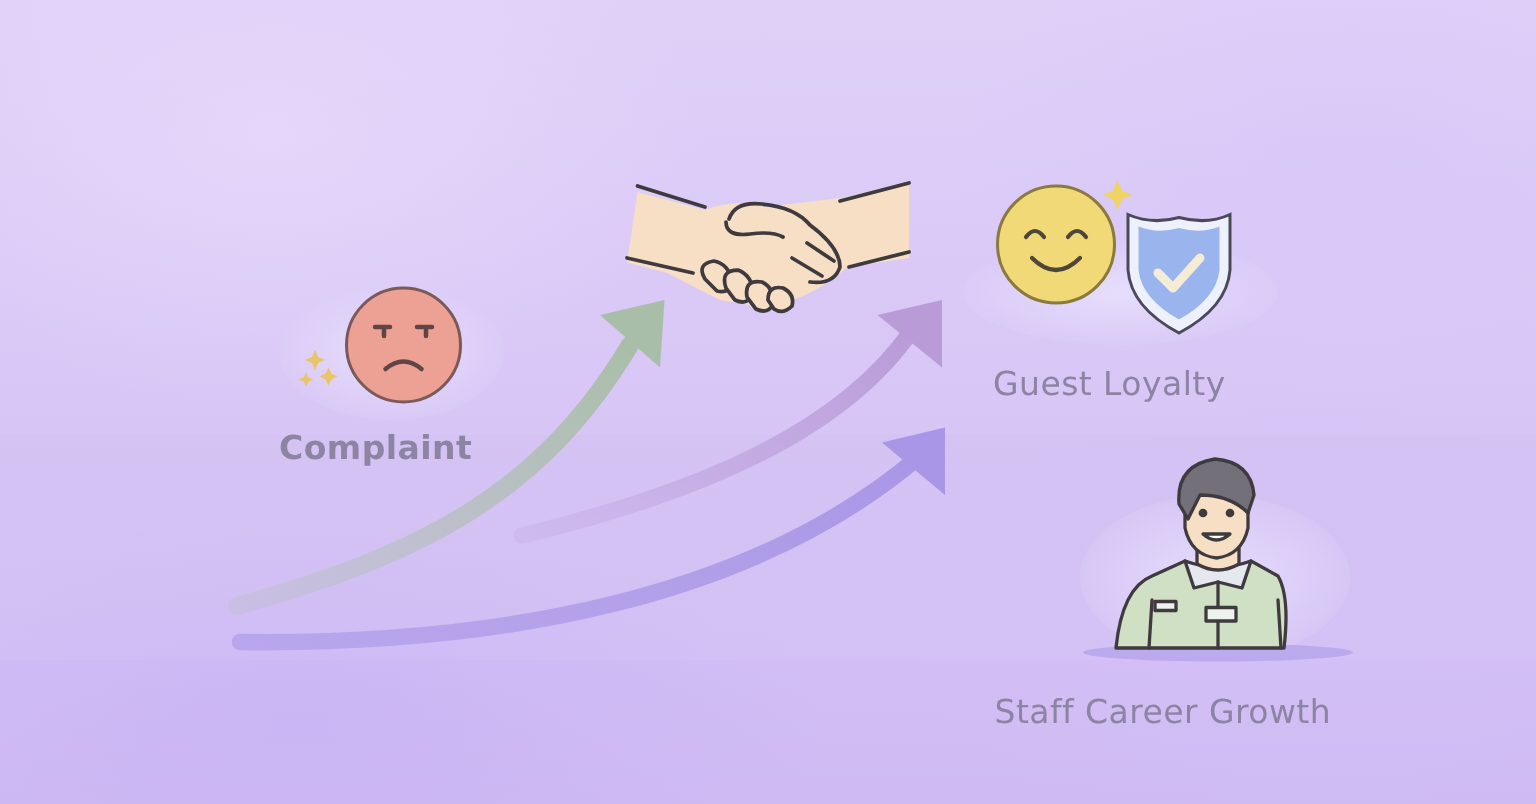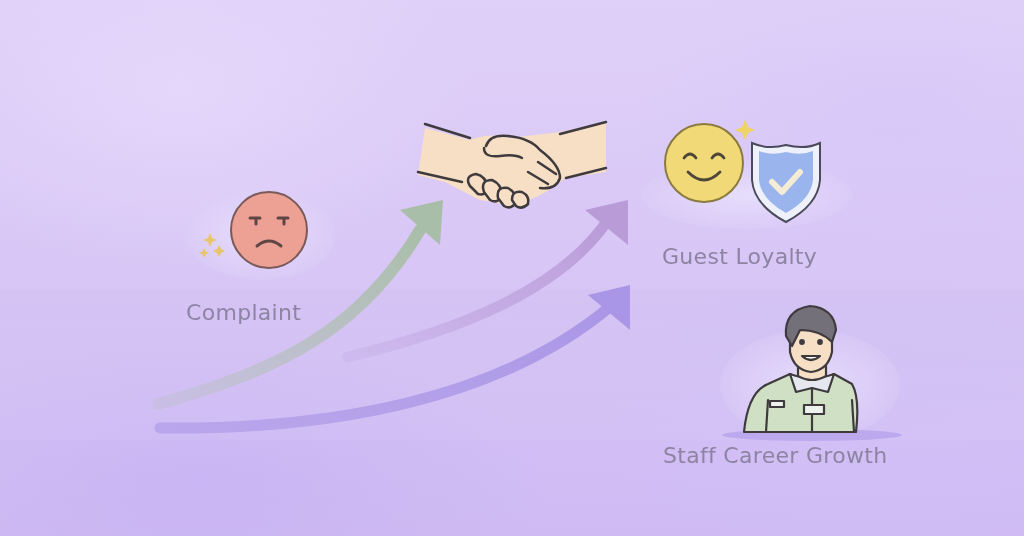--- a/index.html
+++ b/index.html
@@ -77,21 +77,21 @@
     <path d="M204 248 l1.5 3.5 3.5 1.5 -3.5 1.5 -1.5 3.5 -1.5 -3.5 -3.5 -1.5 3.5 -1.5z"></path>
     <path d="M219 245 l2 4 4 2 -4 2 -2 4 -2 -4 -4 -2 4 -2z"></path>
   </g>
   <g>
     <circle cx="269" cy="230" r="38" fill="#eda094" stroke="#7a5a58" stroke-width="2"></circle>
     <path d="M250 218 h10 M256 218 v6" stroke="#5f4644" stroke-width="3" fill="none" stroke-linecap="round"></path>
     <path d="M278 218 h10 M284 218 v6" stroke="#5f4644" stroke-width="3" fill="none" stroke-linecap="round"></path>
     <path d="M257 246 q12 -10 24 0" stroke="#5f4644" stroke-width="3" fill="none" stroke-linecap="round"></path>
   </g>
 </svg>
-<div class="label" style="left:186px;top:300px;">Complaint</div>
+<div class="label" style="left:186px;top:287px;font-weight:bold;">Complaint</div>
 
 <svg class="overlay" width="1024" height="536">
   <g stroke="#3f3a3e" stroke-width="2.5" stroke-linecap="round" stroke-linejoin="round">
     <path d="M425 128 L470 140 Q490 132 510 138 L560 132 L606 122 L606 172 L565 178 Q540 200 510 205 L480 200 Q460 190 445 182 L418 175 Z" fill="#f6dfc4" stroke="none"></path>
     <path d="M425 124 L470 138" fill="none"></path>
     <path d="M418 172 L462 182" fill="none"></path>
     <path d="M606 122 L560 134" fill="none"></path>
     <path d="M606 168 L566 178" fill="none"></path>
     <path d="M486 146 Q490 134 508 136 Q530 138 540 150 Q560 165 560 178 Q556 190 540 188" fill="none"></path>
     <path d="M484 148 Q484 158 500 156 Q515 154 522 158" fill="none"></path>
@@ -132,13 +132,13 @@
     <rect x="770" y="401" width="14" height="6" fill="#eef2ee"></rect>
     <rect x="804" y="405" width="20" height="9" fill="#eef2ee"></rect>
     <path d="M798 362 L798 376 Q812 384 826 376 L826 362" fill="#f6dfc4"></path>
     <path d="M790 340 Q790 320 811 320 Q832 320 832 340 L832 352 Q828 370 811 372 Q794 370 790 352 Z" fill="#f6dfc4"></path>
     <path d="M786 336 Q784 310 810 306 Q834 308 836 330 L832 342 Q820 330 800 330 L792 346 Z" fill="#737079"></path>
     <circle cx="802" cy="342" r="1.8" fill="#3f3a3e"></circle>
     <circle cx="820" cy="342" r="1.8" fill="#3f3a3e"></circle>
     <path d="M802 356 Q811 364 820 356 Z" fill="#ffffff"></path>
   </g>
 </svg>
-<div class="label" style="left:663px;top:443px;">Staff Career Growth</div>
+<div class="label" style="left:663px;top:463px;">Staff Career Growth</div>
 
 </body></html>

